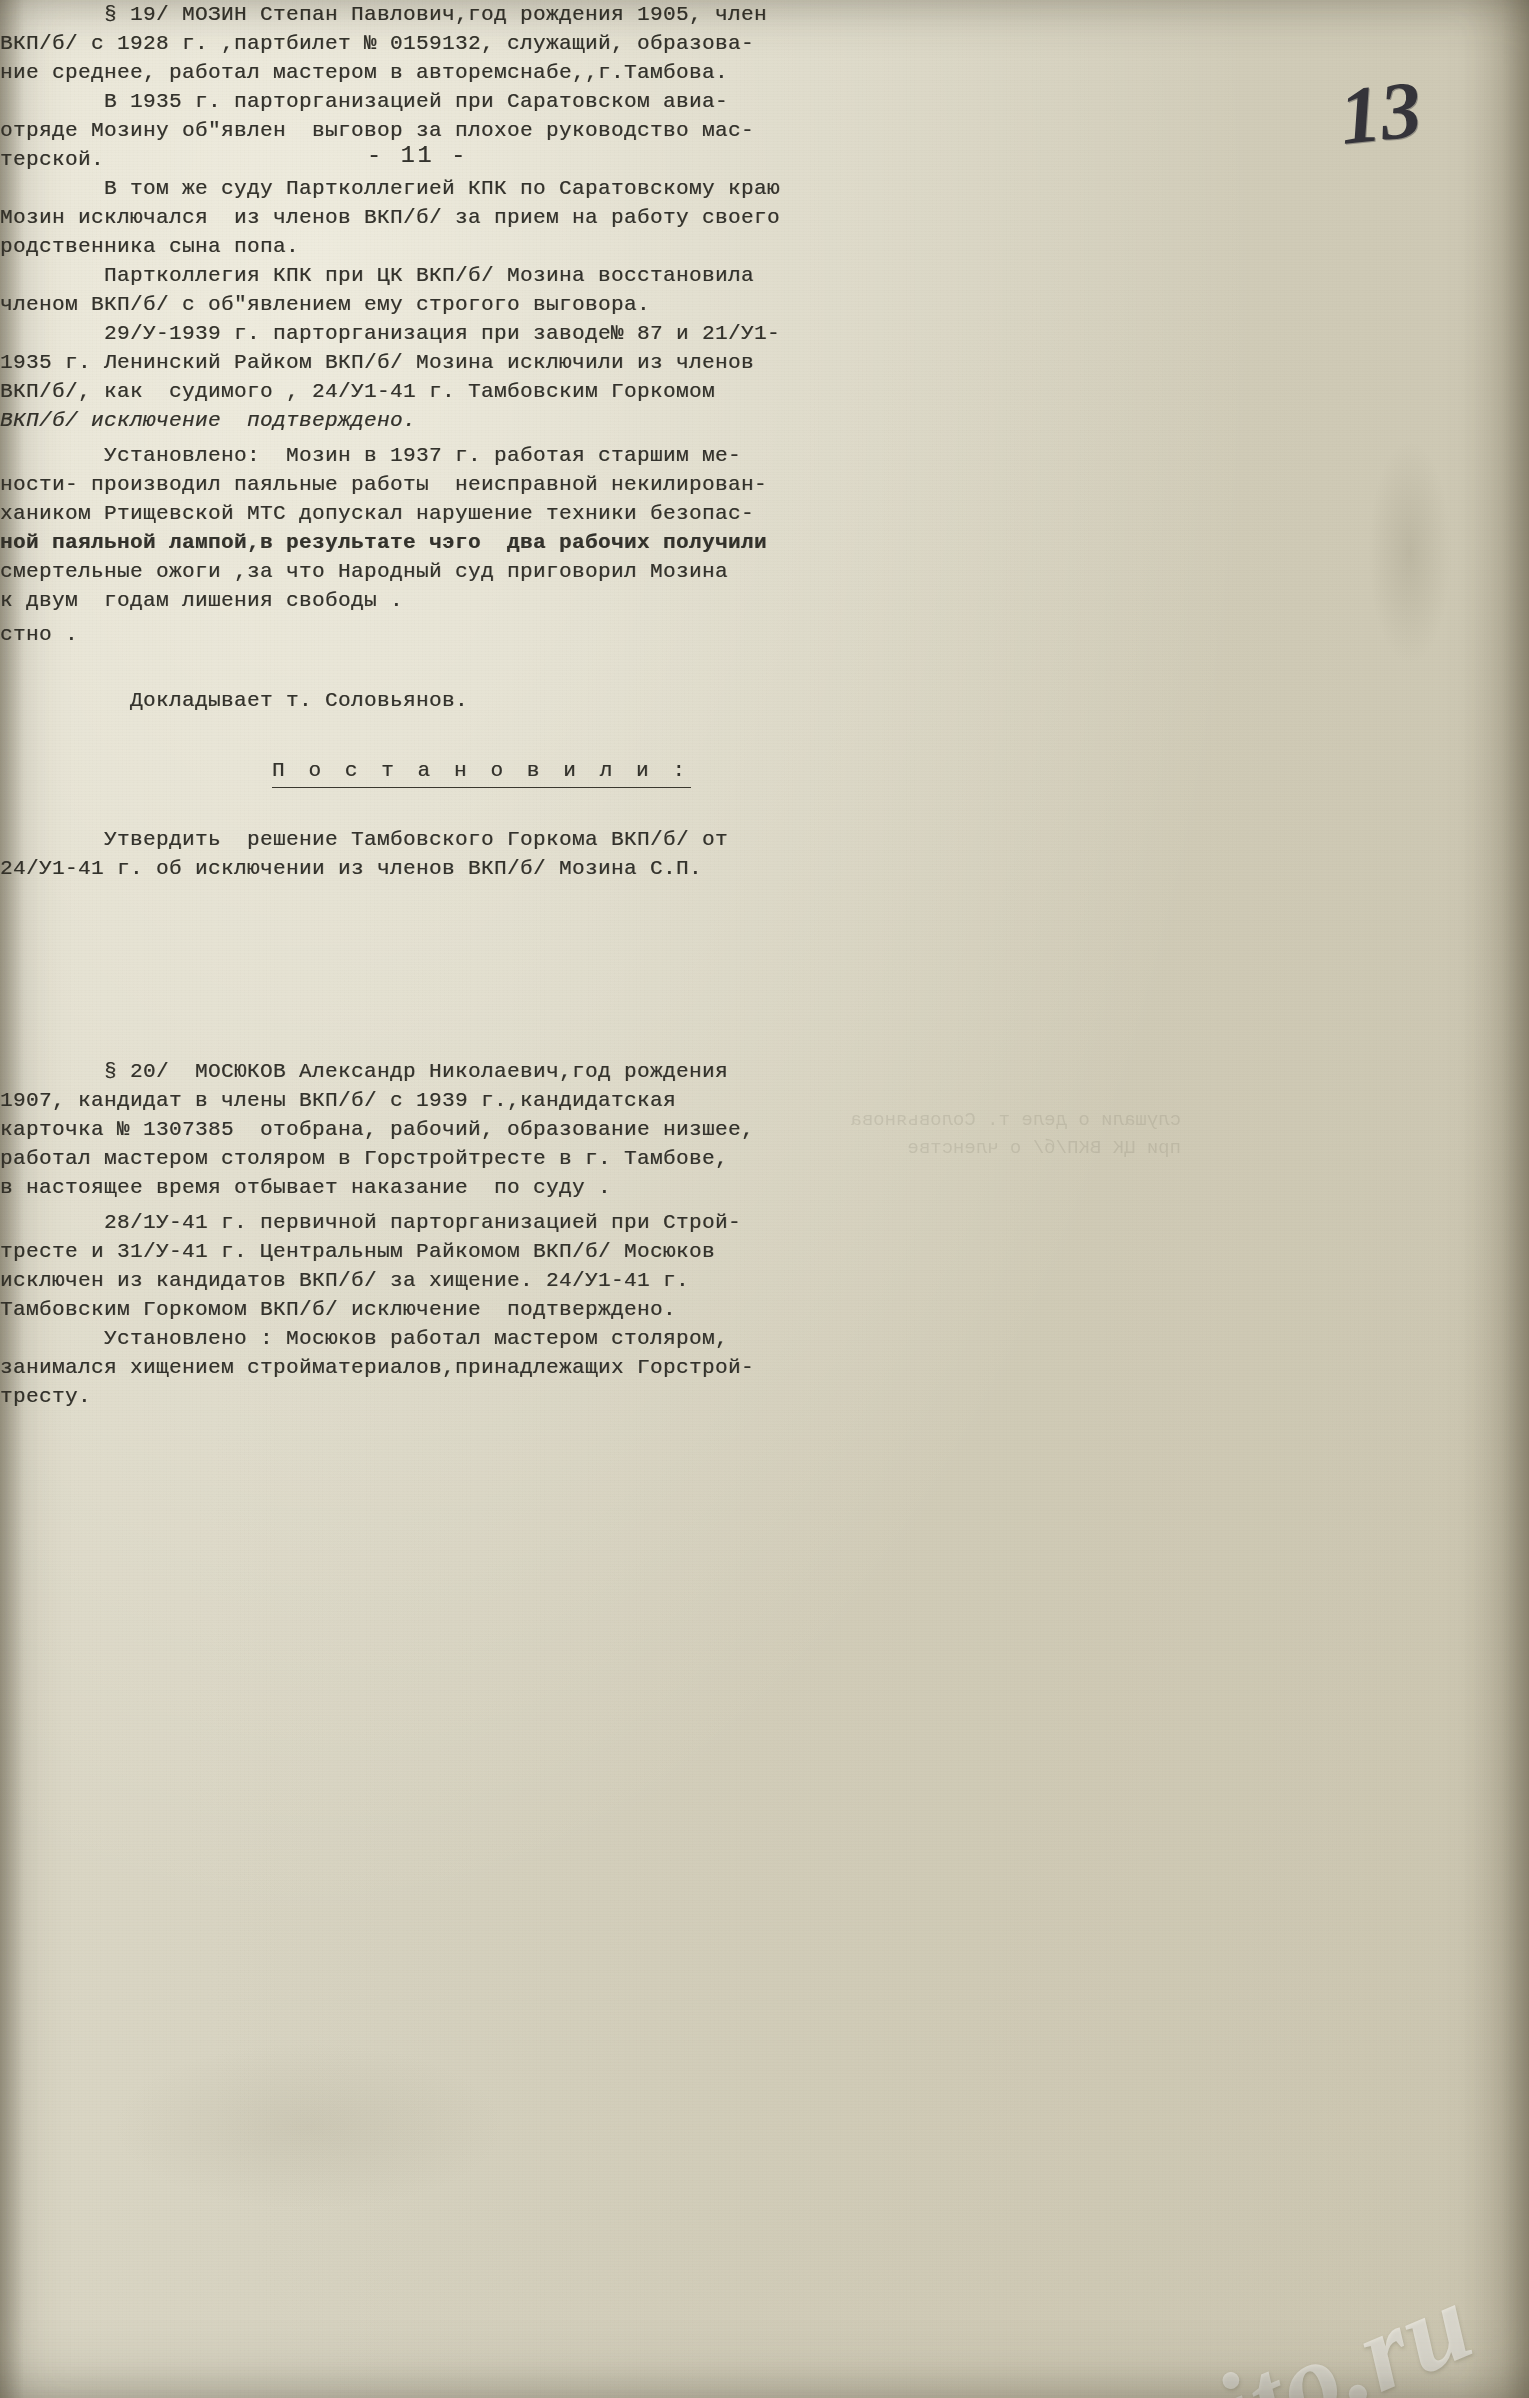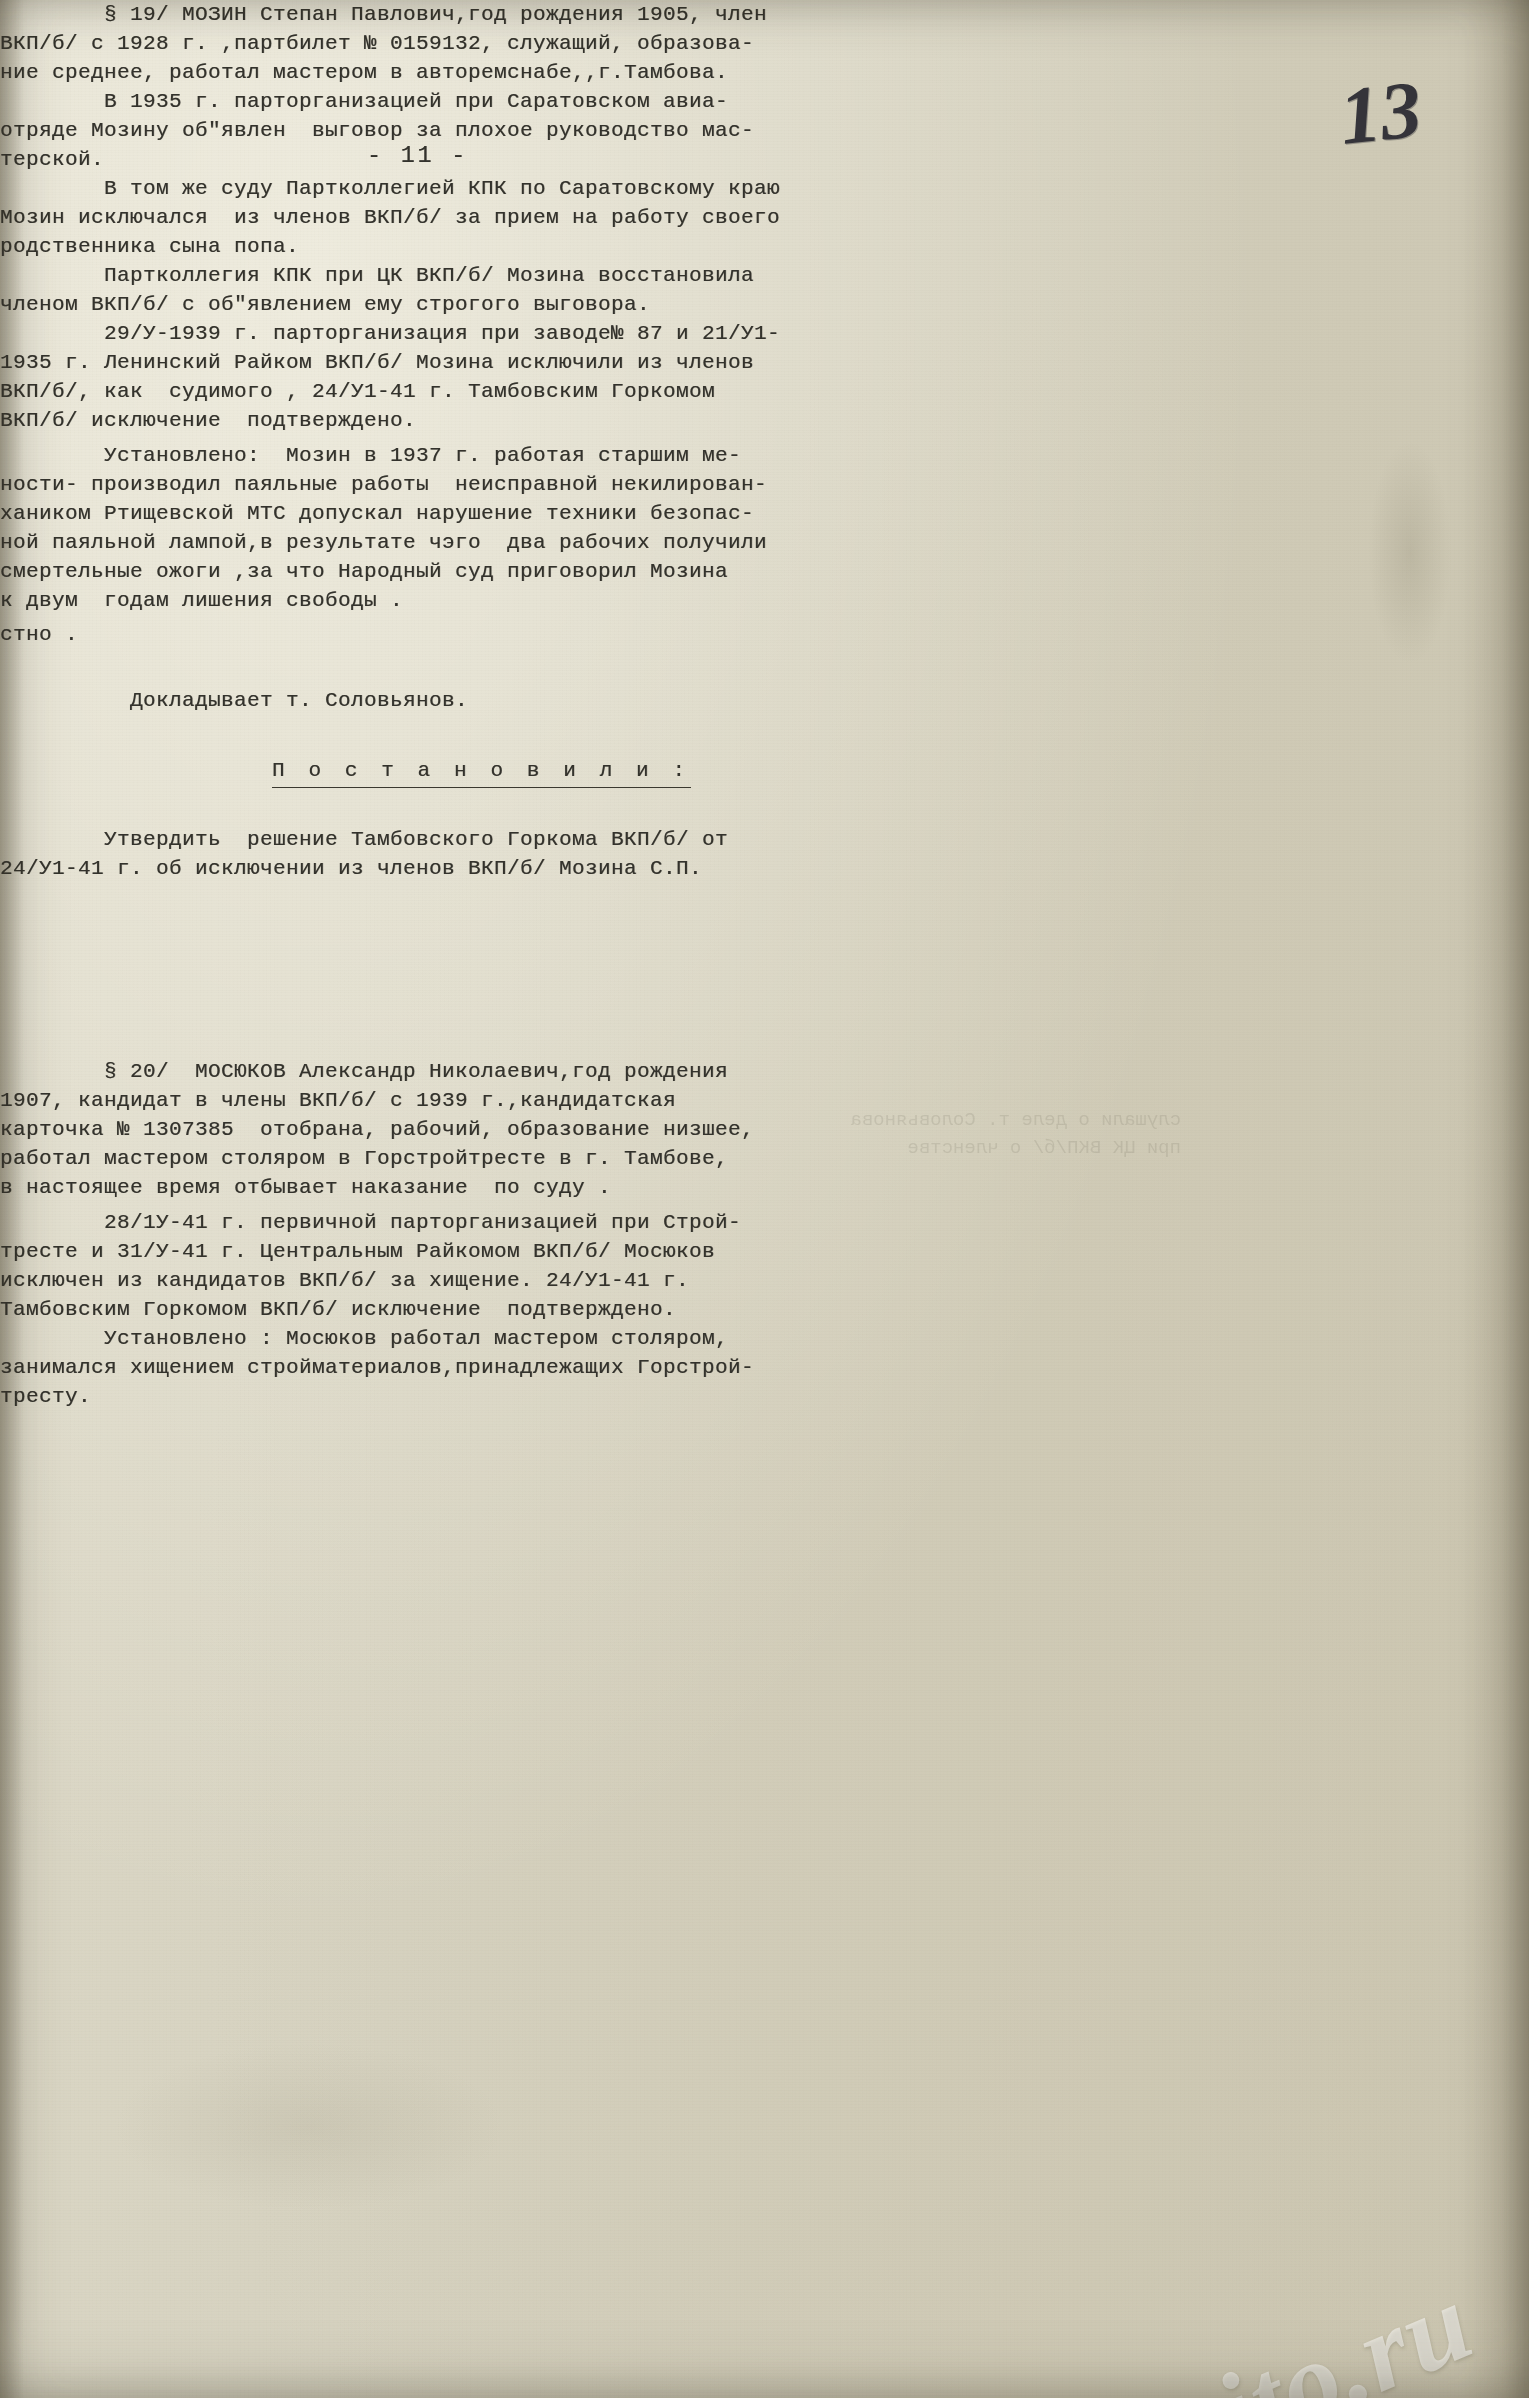--- a/index.html
+++ b/index.html
@@ -193,26 +193,26 @@
     <div class="typed para" style="position:relative;">отряде Мозину об"явлен  выговор за плохое руководство мас-</div>
     <div class="typed para" style="position:relative;">терской.</div>
     <div class="typed para" style="position:relative;">        В том же суду Партколлегией КПК по Саратовскому краю</div>
     <div class="typed para" style="position:relative;">Мозин исключался  из членов ВКП/б/ за прием на работу своего</div>
     <div class="typed para" style="position:relative;">родственника сына попа.</div>
     <div class="typed para" style="position:relative;">        Партколлегия КПК при ЦК ВКП/б/ Мозина восстановила</div>
     <div class="typed para" style="position:relative;">членом ВКП/б/ с об"явлением ему строгого выговора.</div>
     <div class="typed para" style="position:relative;">        29/У-1939 г. парторганизация при заводе№ 87 и 21/У1-</div>
     <div class="typed para" style="position:relative;">1935 г. Ленинский Райком ВКП/б/ Мозина исключили из членов</div>
     <div class="typed para" style="position:relative;">ВКП/б/, как  судимого , 24/У1-41 г. Тамбовским Горкомом</div>
-    <div class="typed para" style="position:relative;">ВКП/б/ исключение  подтверждено.</div>
+    <div class="typed para" style="position:relative;font-style:italic;">ВКП/б/ исключение  подтверждено.</div>
     <div class="gap-sm"></div>
     <div class="typed para" style="position:relative;">        Установлено:  Мозин в 1937 г. работая старшим ме-</div>
     <div class="typed para" style="position:relative;">ности- производил паяльные работы  неисправной некилирован-</div>
     <div class="typed para" style="position:relative;">хаником Ртищевской МТС допускал нарушение техники безопас-</div>
-    <div class="typed para" style="position:relative;">ной паяльной лампой,в результате чэго  два рабочих получили</div>
+    <div class="typed para" style="position:relative;font-weight:bold;">ной паяльной лампой,в результате чэго  два рабочих получили</div>
     <div class="typed para" style="position:relative;">смертельные ожоги ,за что Народный суд приговорил Мозина</div>
     <div class="typed para" style="position:relative;">к двум  годам лишения свободы .</div>
     <div class="gap-sm"></div>
     <div class="typed para" style="position:relative;">стно .</div>
 
     <div style="height:37px;"></div>
 
     <div class="typed para" style="position:relative;">          Докладывает т. Соловьянов.</div>
 
     <div style="height:41px;"></div>

